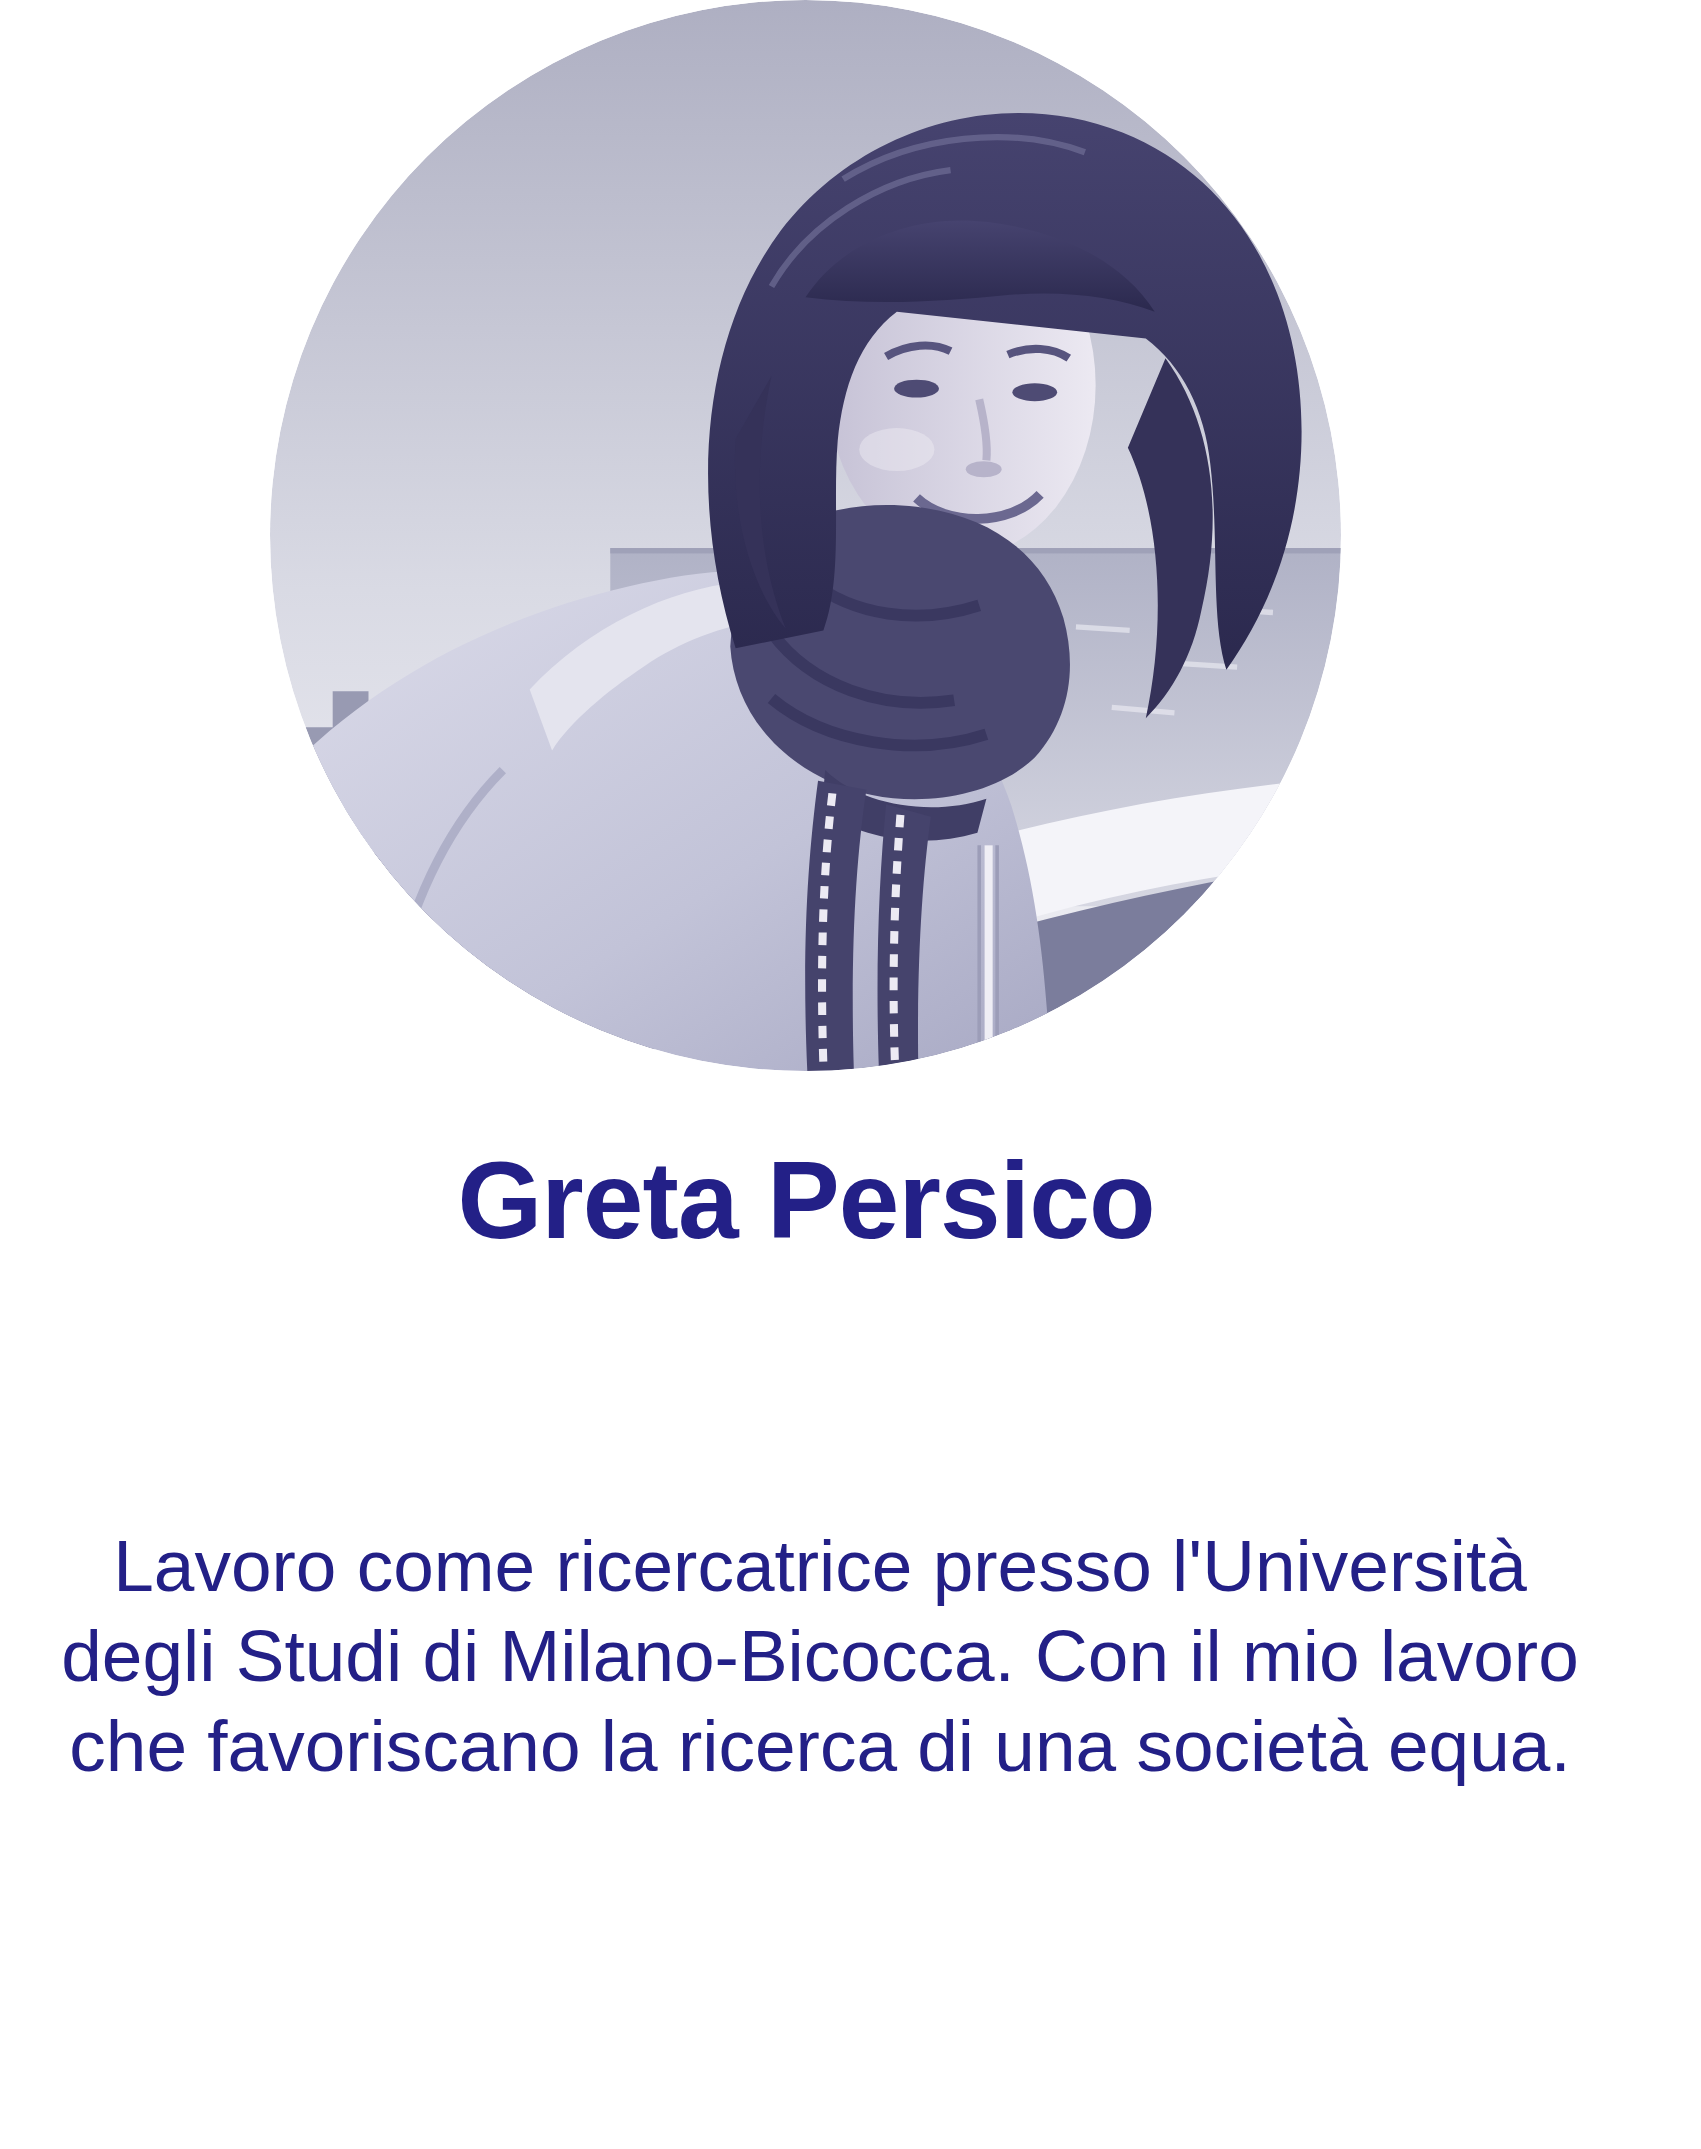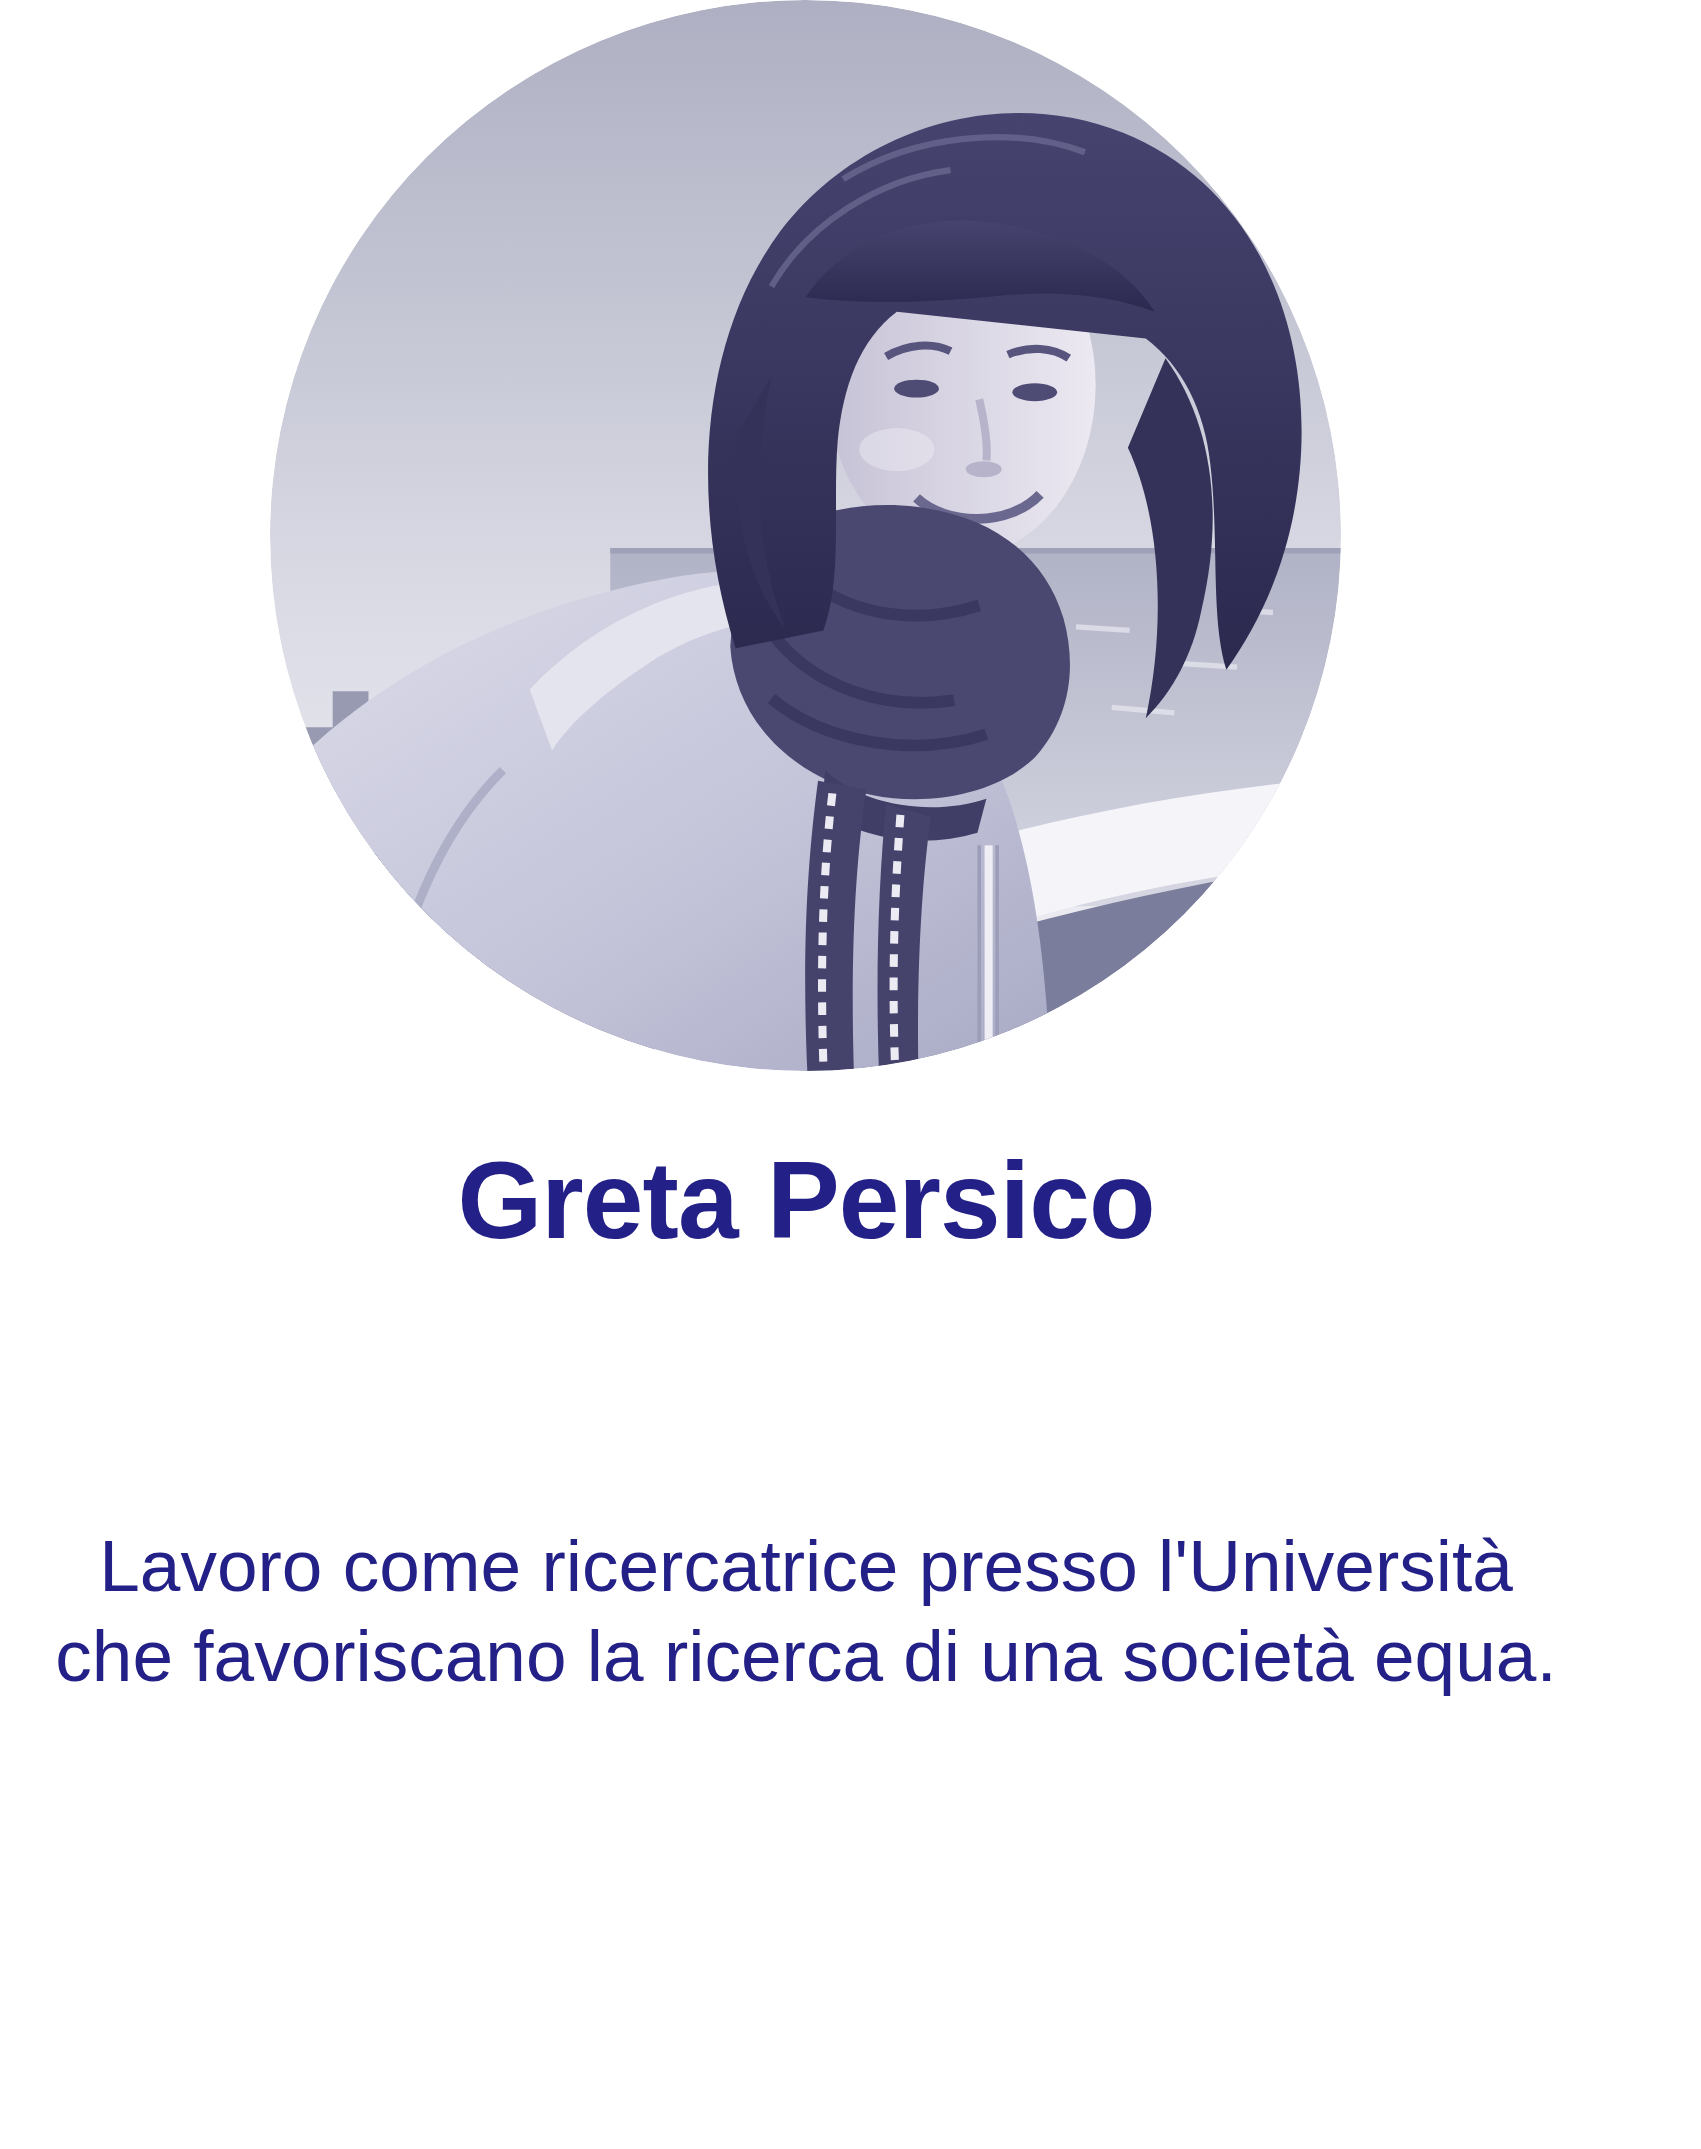--- a/index.html
+++ b/index.html
@@ -18,21 +18,21 @@
     color:#232087; white-space:nowrap;
   }
   .person-role {
     position:absolute; left:0; top:1274px; width:1612px; text-align:center;
     font-size:70px; line-height:80px; font-weight:400; letter-spacing:0.4px;
     color:#232087;
   }
   .person-role .role-line { display:block; white-space:nowrap; }
   .bio-text {
     position:absolute; left:0; top:1521px; width:1612px; text-align:center;
-    font-size:73px; line-height:90px; font-weight:400; color:#232087;
+    font-size:73px; line-height:90px; font-weight:400; color:#232087;padding-left:14px;
   }
   .bio-text .bio-line { display:block; white-space:nowrap; }
 </style>
 </head>
 <body>
 
 <div class="canvas">
 
   <div class="photo-wrap">
     <svg viewBox="0 0 1196 1196" aria-hidden="true">
@@ -121,17 +121,18 @@
         <path d="M792,944 V1196 M812,944 V1196" stroke="#9c9db8" stroke-width="4"></path>
       </g>
     </svg>
   </div>
 
   <div class="person-name">Greta Persico</div>
 
 
   <div class="bio-text">
     <span class="bio-line">Lavoro come ricercatrice presso l'Università</span>
+    <span class="bio-line">degli Studi di Milano-Bicocca. Con il mio lavoro</span>
     <span class="bio-line">che favoriscano la ricerca di una società equa.</span>
   </div>
 
 </div>
 
 
 </body></html>

